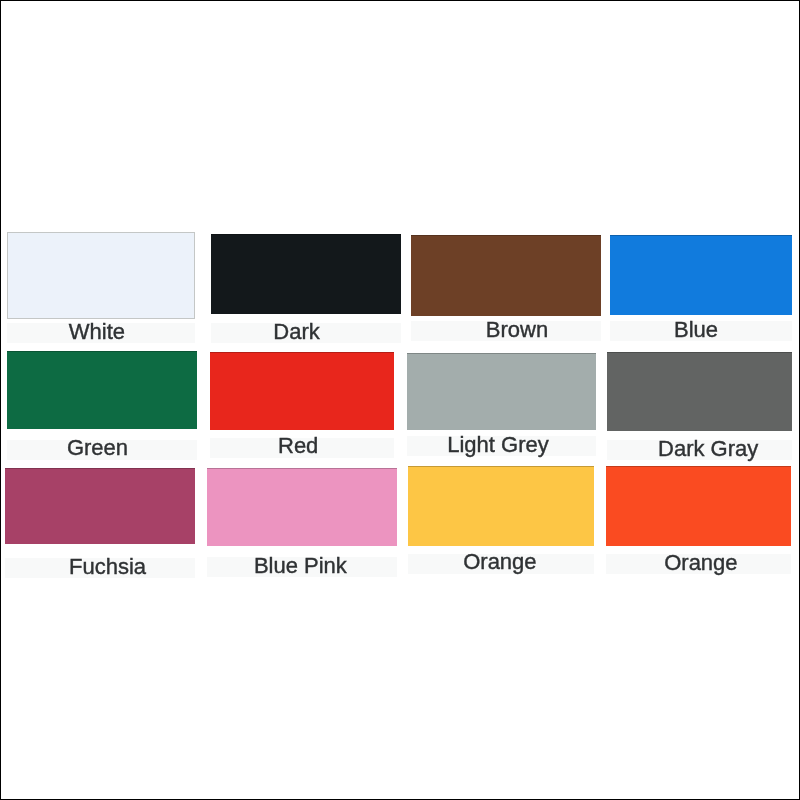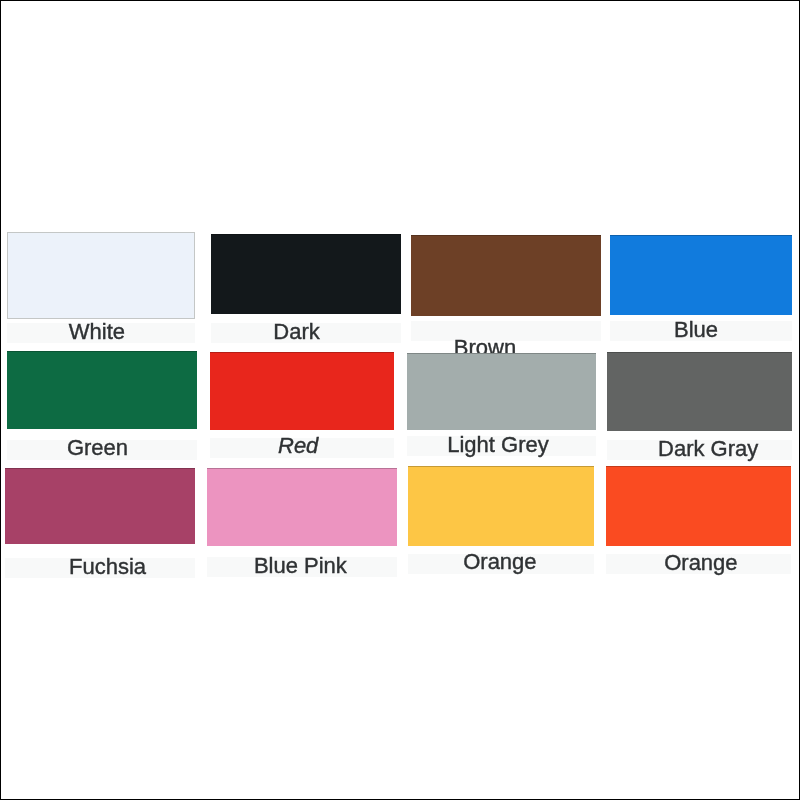--- a/index.html
+++ b/index.html
@@ -26,30 +26,30 @@
     -webkit-text-stroke:0.4px #2f3234;
   }
   #sw0{left:6.5px;top:232.2px;width:188.5px;height:86.5px;}
   #bd0{left:6.5px;top:323.0px;width:188.5px;}
   #lb0{left:-53.1px;top:320.8px;}
   #sw1{left:211.2px;top:233.8px;width:190.2px;height:80.5px;}
   #bd1{left:211.2px;top:323.2px;width:190.2px;}
   #lb1{left:146.5px;top:321.0px;}
   #sw2{left:411.4px;top:235.1px;width:189.5px;height:80.6px;}
   #bd2{left:411.4px;top:321.3px;width:189.5px;}
-  #lb2{left:335px;top:319.1px;margin-top:18px;}
+  #lb2{left:367px;top:319.1px;}
   #sw3{left:609.6px;top:235.3px;width:182.2px;height:80.2px;}
   #bd3{left:609.6px;top:321.3px;width:182.2px;}
   #lb3{left:546.0px;top:319.1px;}
   #sw4{left:6.6px;top:350.8px;width:190.0px;height:78.7px;}
   #bd4{left:6.6px;top:439.5px;width:190.0px;}
   #lb4{left:-52.5px;top:437.3px;}
   #sw5{left:210.4px;top:351.5px;width:183.6px;height:78.2px;}
   #bd5{left:210.4px;top:437.5px;width:183.6px;}
-  #lb5{left:148.2px;top:435.3px;font-style:italic;}
+  #lb5{left:148.2px;top:435.3px;}
   #sw6{left:406.5px;top:353.3px;width:189.6px;height:76.7px;}
   #bd6{left:406.5px;top:436.4px;width:189.6px;}
   #lb6{left:348.0px;top:434.2px;text-align:center;}
   #sw7{left:607.3px;top:351.8px;width:184.6px;height:79.0px;}
   #bd7{left:607.3px;top:439.7px;width:184.6px;}
   #lb7{left:558.2px;top:437.5px;}
   #sw8{left:5.1px;top:468.1px;width:190.1px;height:76.4px;}
   #bd8{left:5.1px;top:558.2px;width:190.1px;}
   #lb8{left:-42.5px;top:556.0px;}
   #sw9{left:207.0px;top:467.9px;width:189.7px;height:77.7px;}

